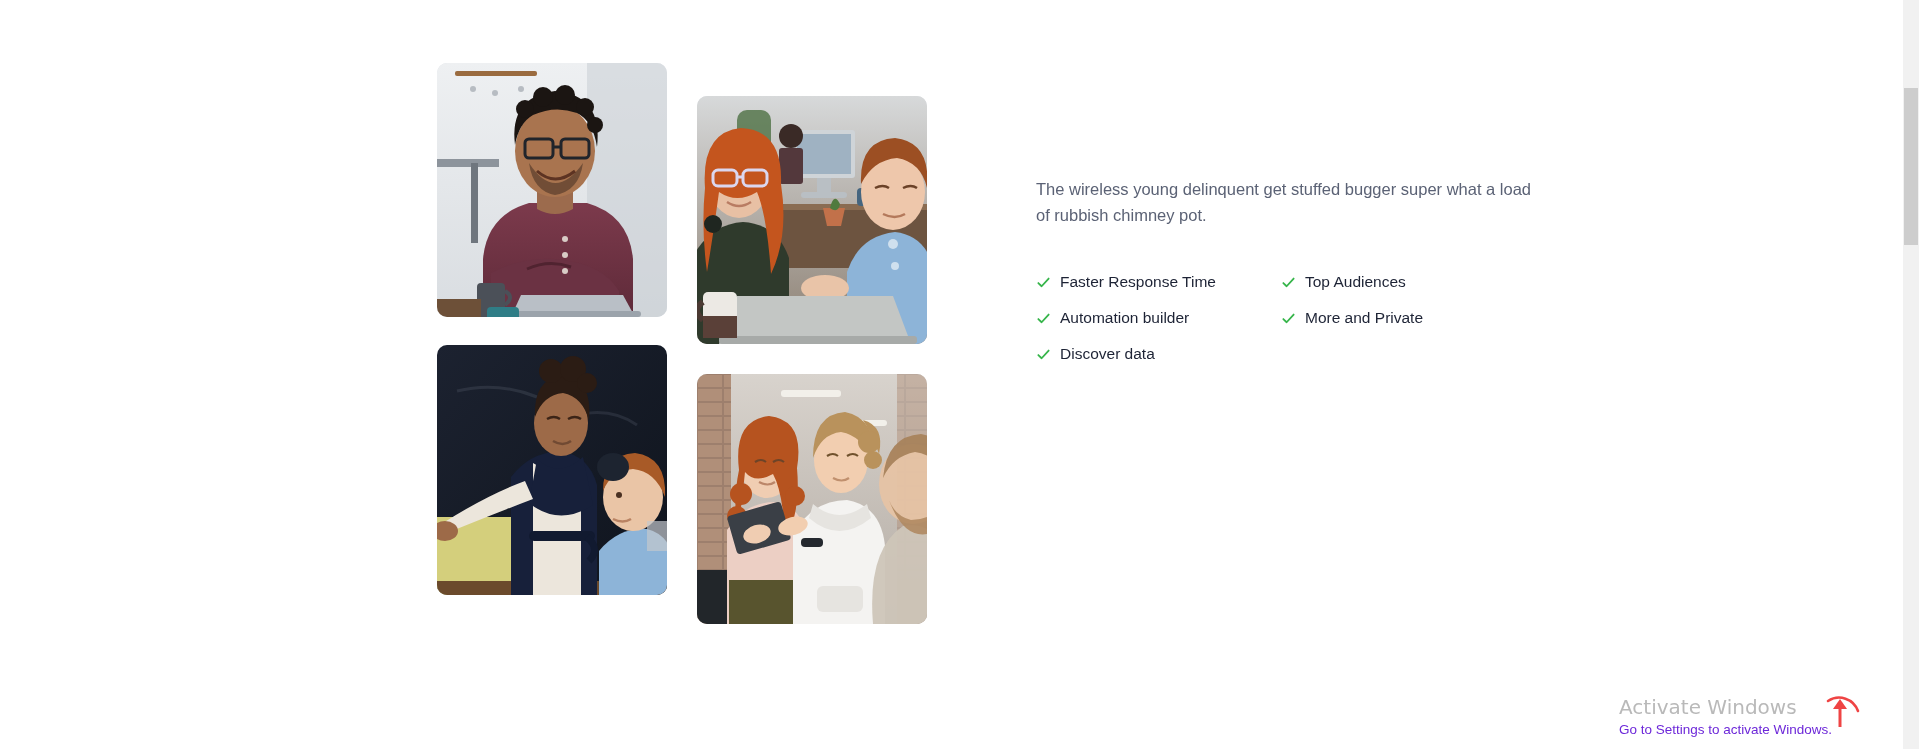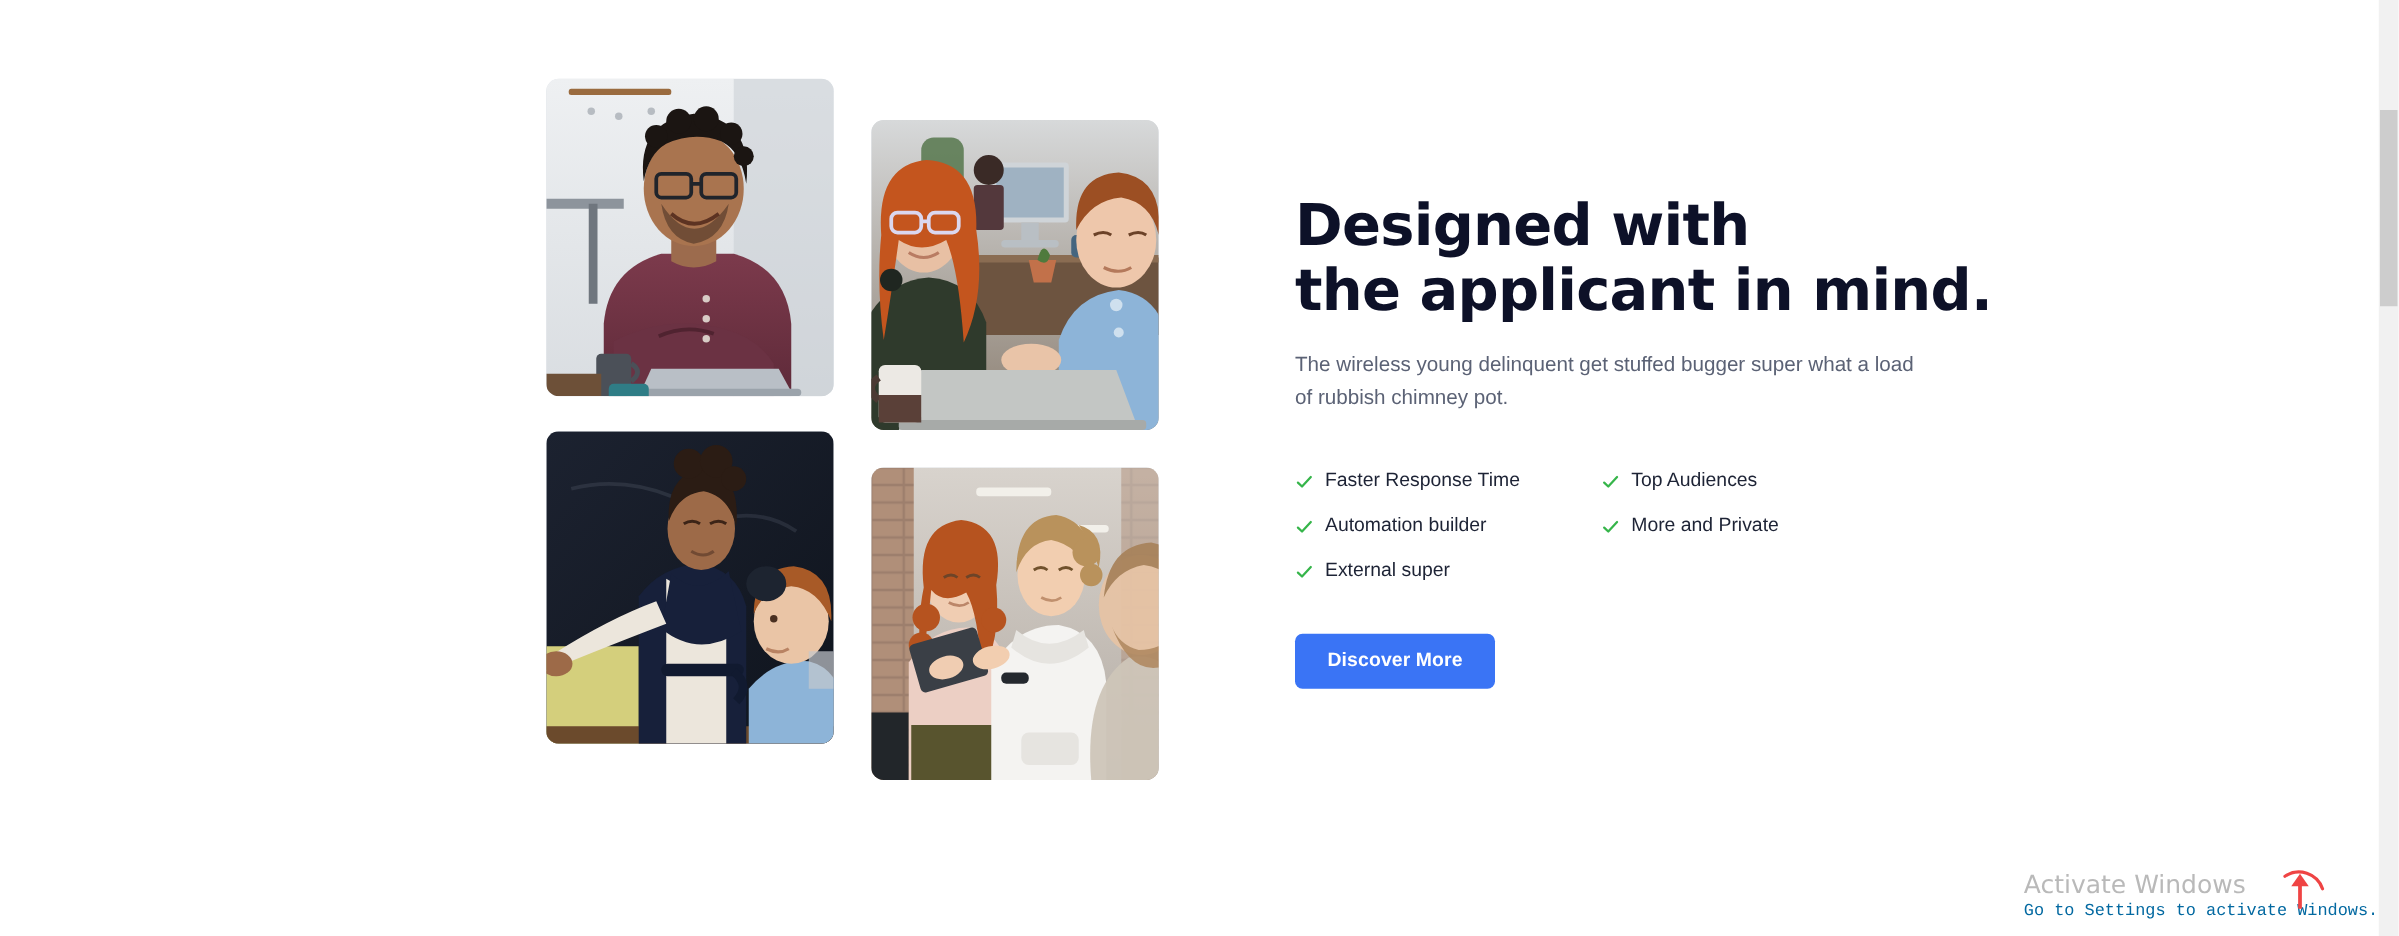--- a/index.html
+++ b/index.html
@@ -124,23 +124,23 @@
     pointer-events: none;
     margin-left: 21px;
   }
   .watermark-title {
     font-family: "DejaVu Sans", sans-serif;
     font-size: 20px;
     color: #b9b9b9;
     line-height: 1.1;
   }
   .watermark-sub {
-    font-family: Liberation Mono, monospace;
+    font-family: Liberation Sans, sans-serif;
     font-size: 13.5px;
-    color: #0369a1;
+    color: #6d28d9;
     margin-top: 4px;
     line-height: 1.2;
   }
 
   
   .back-to-top {
     position: absolute;
     left: 1814px;
     top: 685px;
     width: 52px;
@@ -375,24 +375,20 @@
         <path d="M176 250 Q170 176 206 152 Q240 146 248 186 L248 250 Z" fill="#cdc5b8" opacity="0.95"></path>
         <ellipse cx="216" cy="110" rx="34" ry="40" fill="#e6c3a4" opacity="0.95"></ellipse>
         <path d="M186 104 Q190 62 224 60 Q256 66 252 108 Q240 80 218 78 Q196 82 186 104 Z" fill="#a8835c" opacity="0.95"></path>
         <path d="M192 126 Q206 164 230 160 Q250 154 250 126 Q236 146 214 146 Q198 142 192 126 Z" fill="#b08a62" opacity="0.9"></path>
       </svg>
     </div>
   </div>
 
   <div class="content">
 
-    <h1 class="headline">
-      <span class="line">Designed with</span>
-      <span class="line">the applicant in mind.</span>
-    </h1>
 
     <p class="subtext">The wireless young delinquent get stuffed bugger super what a load of rubbish chimney pot.</p>
 
     <div class="feature-grid">
 
       <div class="feature">
         <span class="check-icon">
           <svg viewBox="0 0 16 16">
               <path d="M2.5 8.6 L6 12 L13.5 3.8" fill="none" stroke="#36b54a" stroke-width="1.9" stroke-linecap="round" stroke-linejoin="round"></path>
             </svg>
@@ -426,28 +422,25 @@
         </span>
         <span>More and Private</span>
       </div>
 
       <div class="feature">
         <span class="check-icon">
           <svg viewBox="0 0 16 16">
               <path d="M2.5 8.6 L6 12 L13.5 3.8" fill="none" stroke="#36b54a" stroke-width="1.9" stroke-linecap="round" stroke-linejoin="round"></path>
             </svg>
         </span>
-        <span>External super</span>
+        <span>Discover data</span>
       </div>
 
     </div>
 
-    <div class="cta-row">
-      <button class="cta-button">Discover More</button>
-    </div>
   </div>
 
   <div class="watermark">
     <div class="watermark-title">Activate Windows</div>
     <div class="watermark-sub">Go to Settings to activate Windows.</div>
   </div>
 
   <div class="back-to-top">
     <svg viewBox="0 0 52 52">
       <g>

